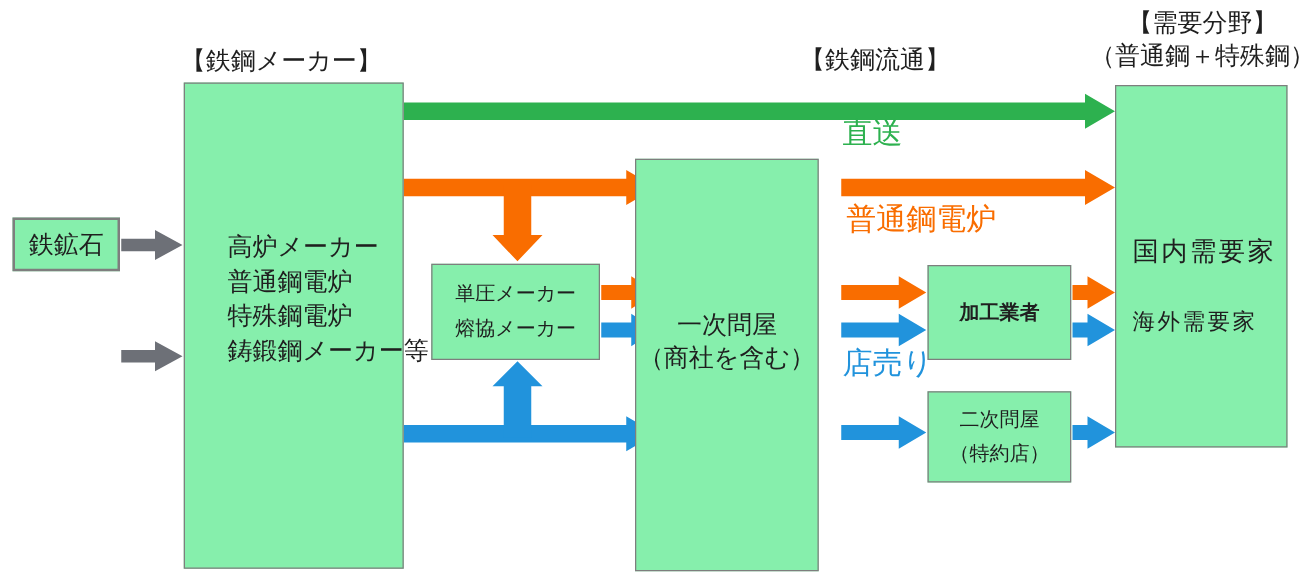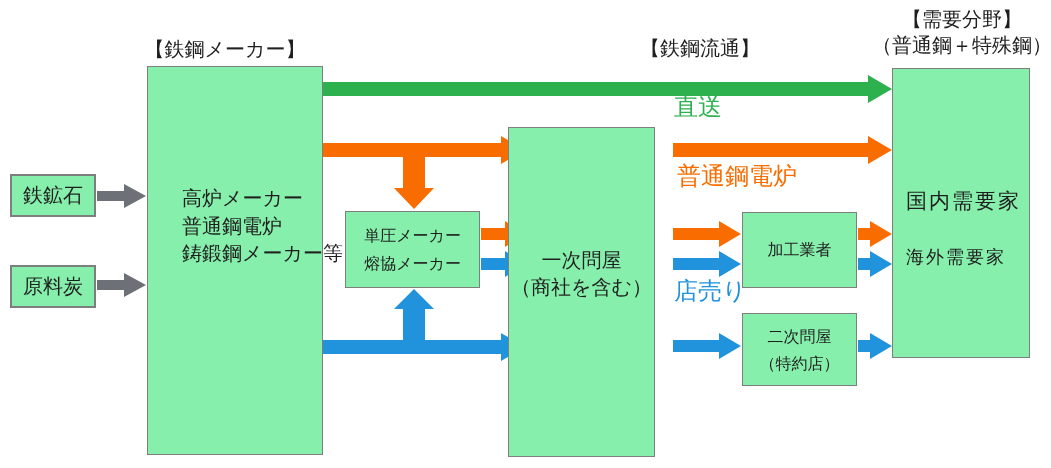--- a/index.html
+++ b/index.html
@@ -51,45 +51,43 @@
   <div class="hdr" style="left:137px;top:36px;width:176px;">【鉄鋼メーカー】</div>
   <div class="hdr" style="left:597px;top:35px;width:206px;">【鉄鋼流通】</div>
   <div class="hdr" style="left:870px;top:6px;width:184px;">
     <div>【需要分野】</div>
     <div>（普通鋼＋特殊鋼）</div>
   </div>
 
   <div class="box box--thick center-flex" style="left:10px;top:174px;width:86px;height:43px;">
     <span class="boxtext" style="position:static;">鉄鉱石</span>
   </div>
-  <div class="box box--thick center-flex" style="left:10px;top:265px;width:86px;height:43px;">
-    <span class="boxtext" style="position:static;">原料炭</span>
-  </div>
 
   <div class="box" style="left:147px;top:66px;width:176px;height:389px;">
     <div class="boxtext t-steelmakers">
       <div>高炉メーカー</div>
       <div>普通鋼電炉</div>
+      <div>特殊鋼電炉</div>
       <div>鋳鍛鋼メーカー等</div>
     </div>
   </div>
 
   <div class="box center-flex" style="left:345px;top:211px;width:135px;height:77px;line-height:27.5px;">
     <div>単圧メーカー</div>
     <div>熔協メーカー</div>
   </div>
 
   <div class="box" style="left:508px;top:127px;width:147px;height:330px;">
     <div class="boxtext t-primary">
       <div>一次問屋</div>
       <div>（商社を含む）</div>
     </div>
   </div>
 
-  <div class="box center-flex" style="left:742px;top:212px;width:115px;height:76px;">
+  <div class="box center-flex" style="left:742px;top:212px;width:115px;height:76px;font-weight:bold;">
     <span>加工業者</span>
   </div>
 
   <div class="box center-flex" style="left:742px;top:313px;width:115px;height:73px;line-height:27px;">
     <div>二次問屋</div>
     <div>（特約店）</div>
   </div>
 
   <div class="box" style="left:892px;top:68px;width:138px;height:290px;">
     <div class="boxtext t-demand1">国内需要家</div>

